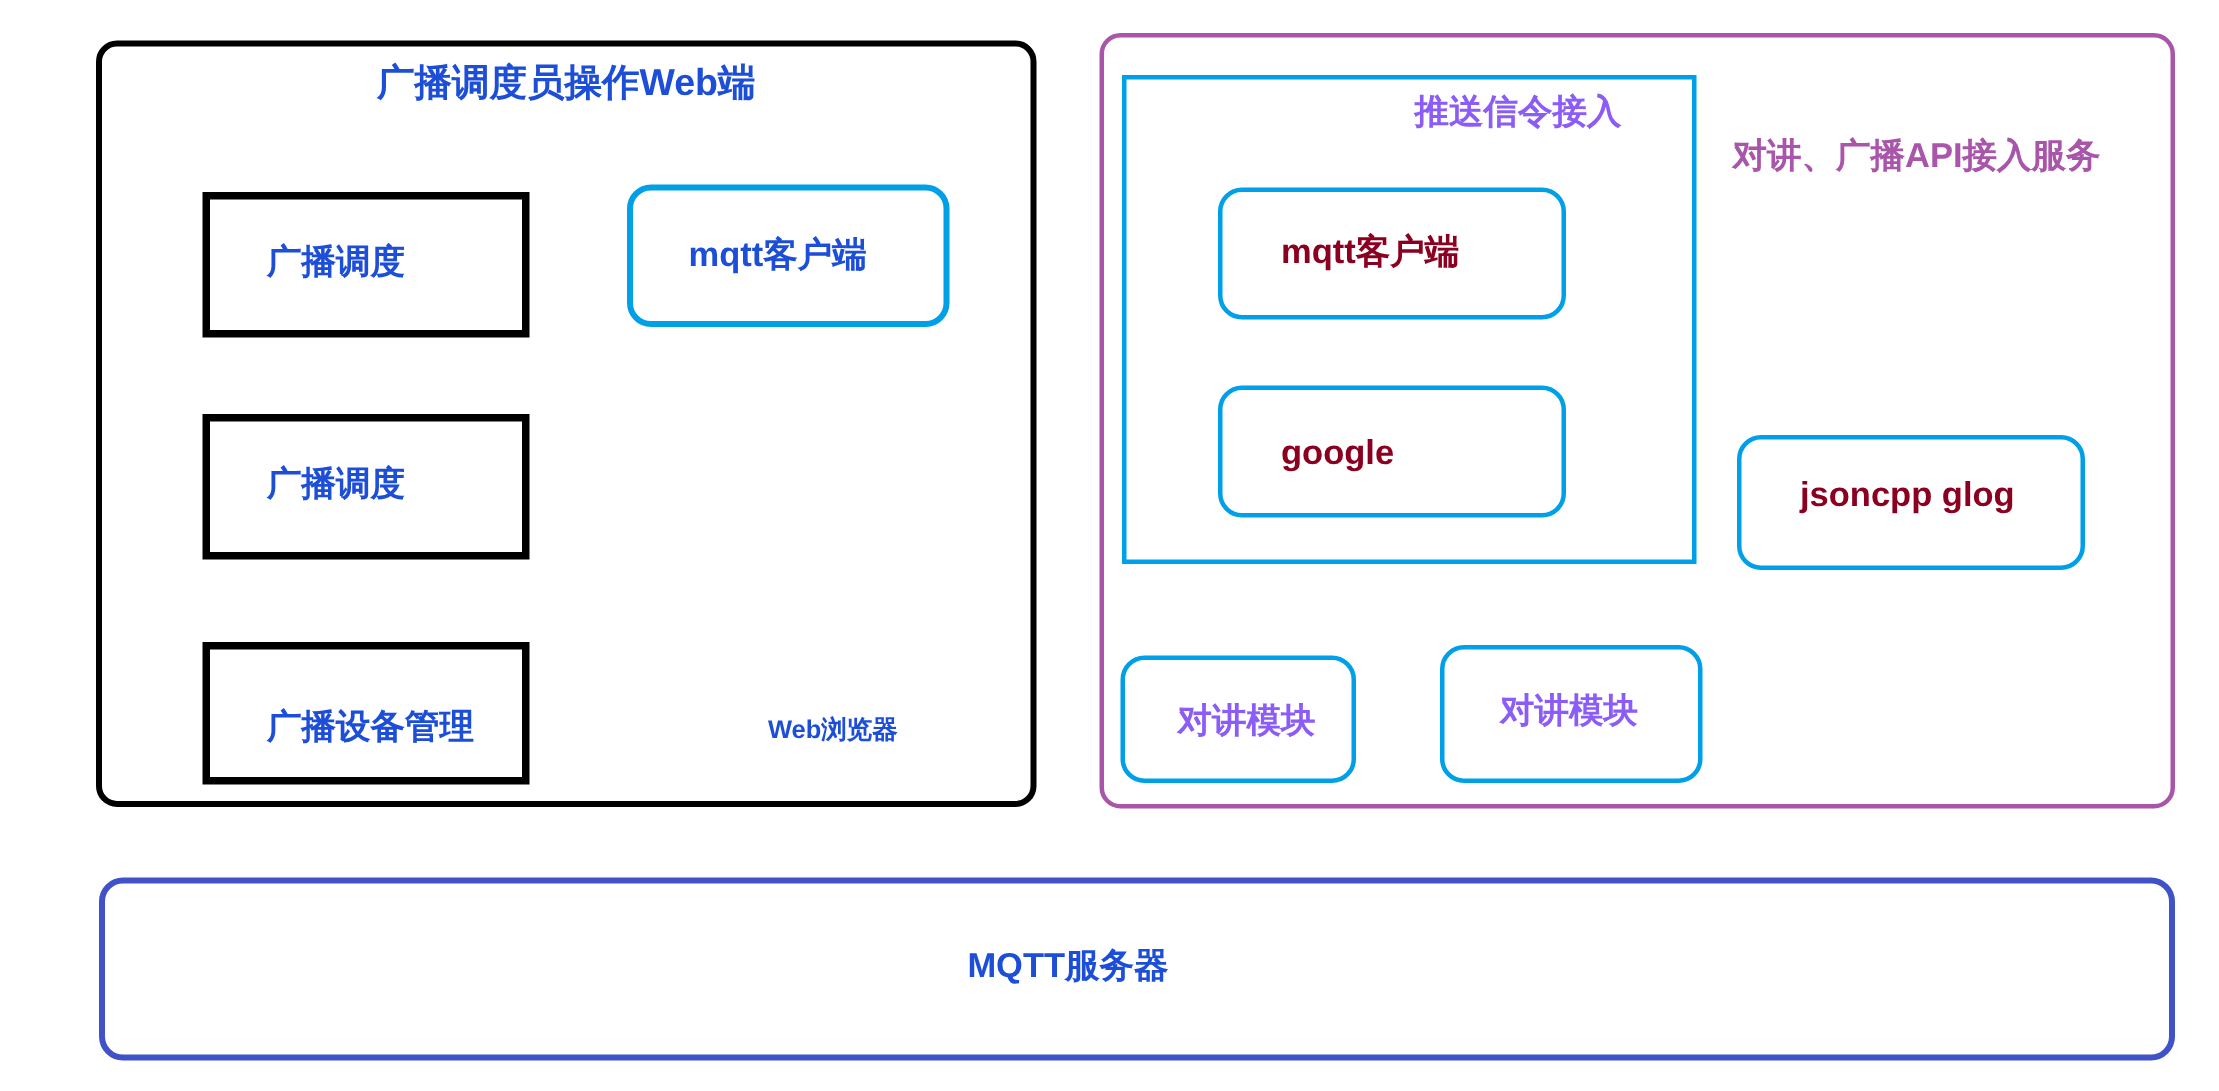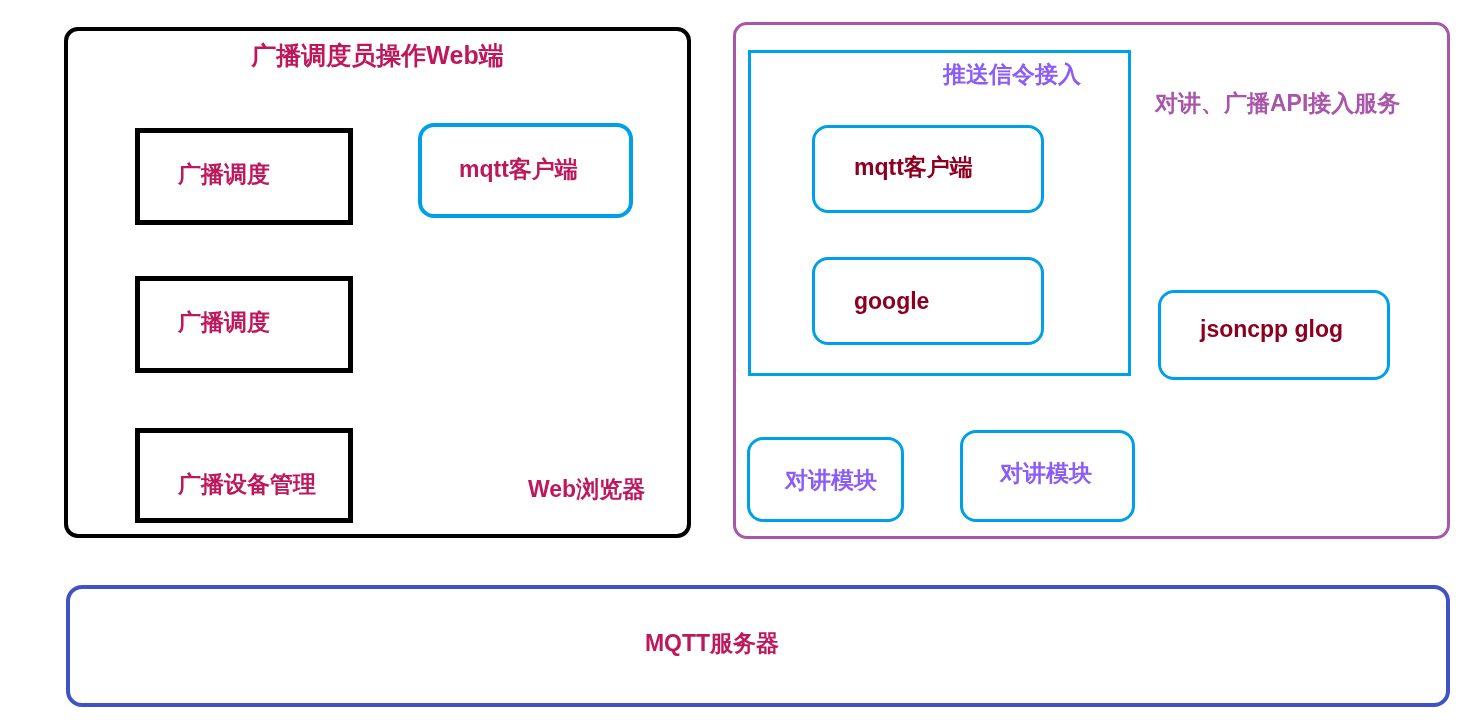--- a/index.html
+++ b/index.html
@@ -52,21 +52,21 @@
     border-radius: 16px;
   }
 
   
   .lbl {
     position: absolute;
     font-weight: bold;
     white-space: nowrap;
     line-height: 1;
   }
-  .t-black   { color: #be185d; }
+  .t-black   { color: #1d4ed8; }
   .t-blue    { color: #8b5cf6; }
   .t-purple  { color: #A855AA; margin-top: 40px; }
   .t-darkred { color: #8B0020; }
 
   .title-center {
     text-align: center;
   }
   .inbox-text {
     position: absolute;
     font-weight: bold;
@@ -89,21 +89,21 @@
 
   <div class="box box-black-sq" style="left:135px; top:276px; width:218px; height:97px;"></div>
   <div class="inbox-text t-black" style="left:162px; top:311px; font-size:23px;">广播调度</div>
 
   <div class="box box-black-sq" style="left:135px; top:428px; width:218px; height:95px;"></div>
   <div class="inbox-text t-black" style="left:162px; top:473px; font-size:23px;">广播设备管理</div>
 
   <div class="box box-blue-round" style="left:418px; top:123px; width:215px; height:95px;"></div>
   <div class="inbox-text t-black" style="left:443px; top:158px; font-size:23px;">mqtt客户端</div>
 
-  <div class="lbl t-black" style="left:528px; top:478px; font-size:23px;">Web浏览器</div>
+  <div class="lbl t-black" style="left:512px; top:478px; font-size:17px;">Web浏览器</div>
 
   <div class="box container-purple" style="left:733px; top:22px; width:717px; height:517px;"></div>
 
   <div class="lbl t-purple" style="left:1155px; top:52px; font-size:23px;">对讲、广播API接入服务</div>
 
   <div class="box container-blue-sq" style="left:748px; top:50px; width:383px; height:326px;"></div>
 
   <div class="lbl t-blue" style="left:943px; top:63px; font-size:23px;">推送信令接入</div>
 
   <div class="box box-blue-round-thin" style="left:812px; top:125px; width:232px; height:88px;"></div>

